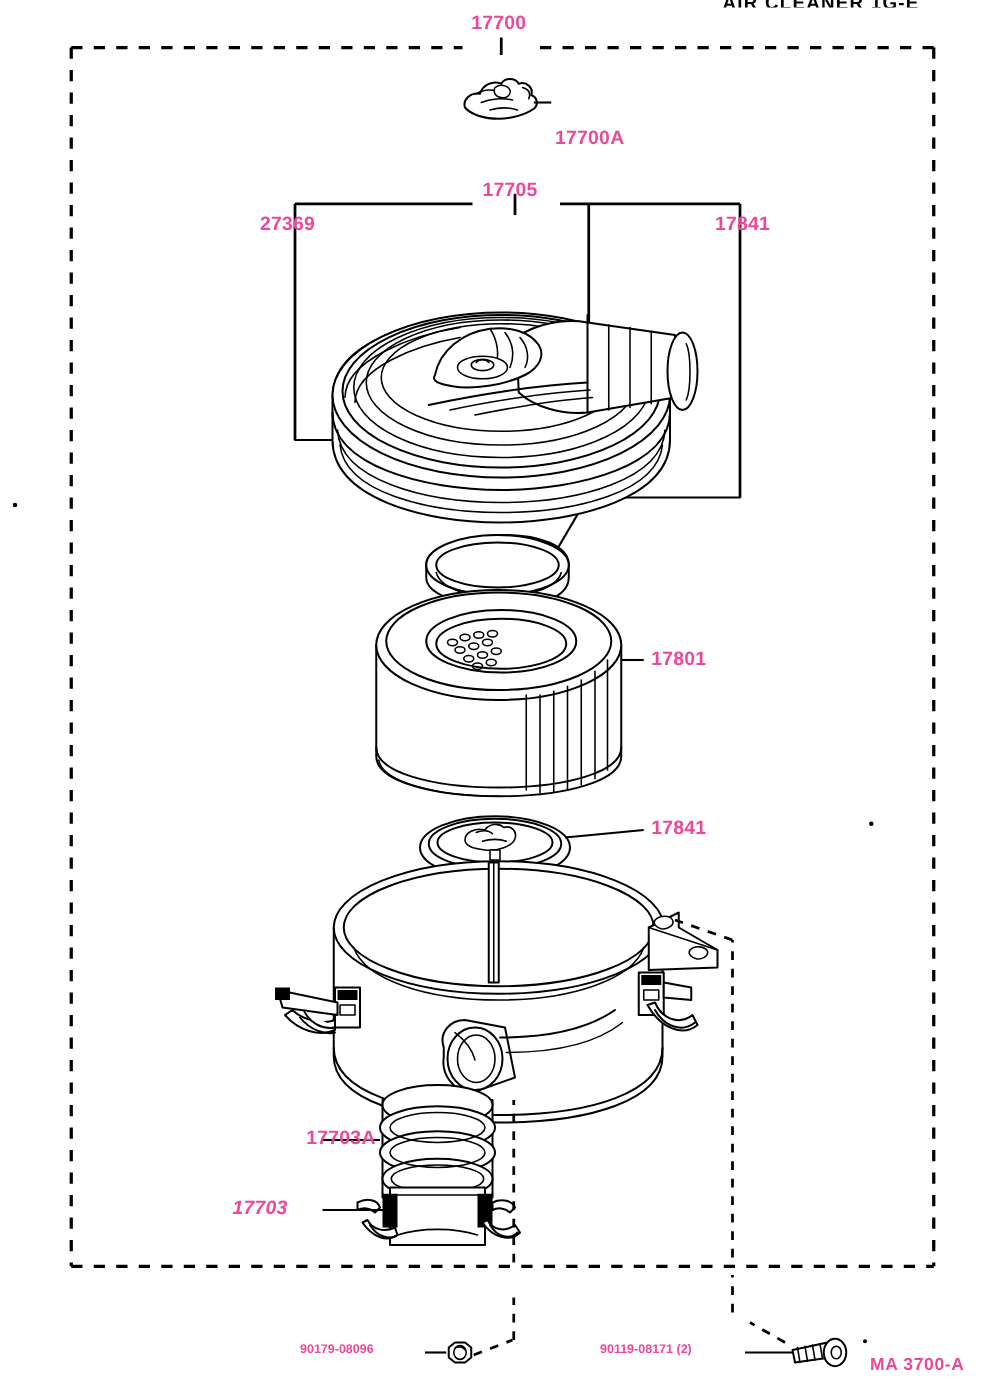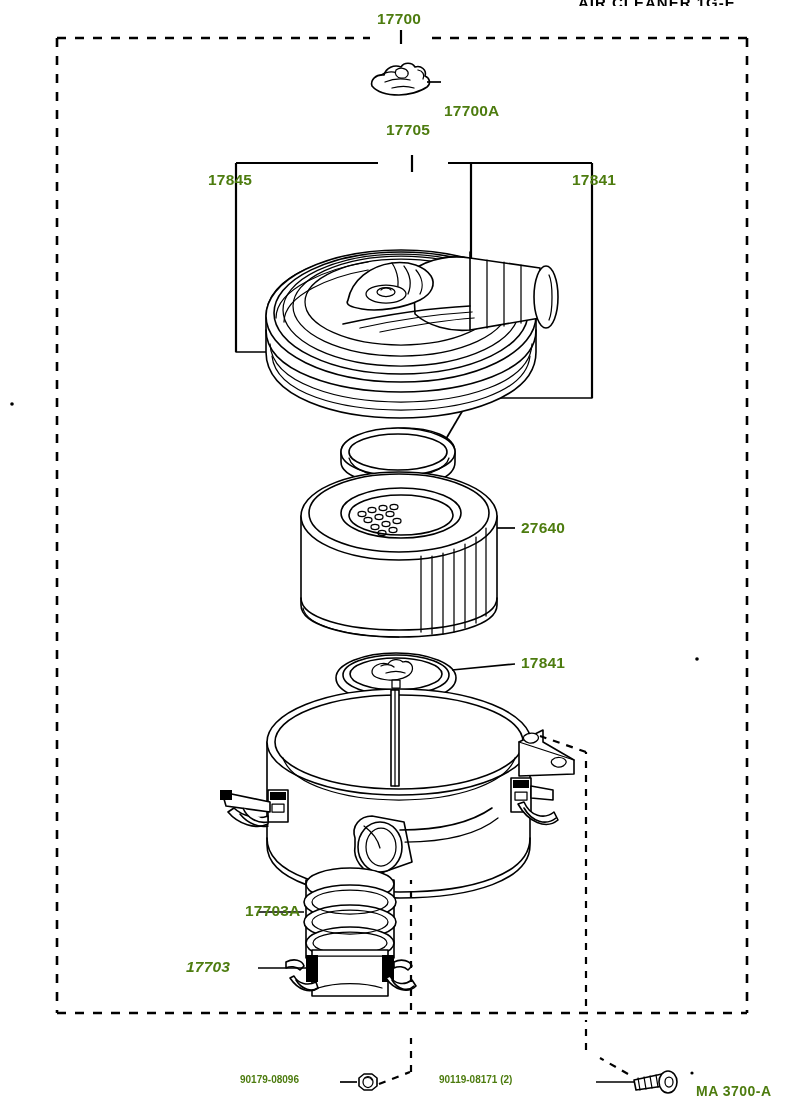--- a/index.html
+++ b/index.html
@@ -1,18 +1,18 @@
 <!DOCTYPE html>
 <html><head>
 <meta charset="utf-8">
 <style>
   html,body{margin:0;padding:0;background:#ffffff;}
   body{width:800px;height:1112px;overflow:hidden;font-family:"Liberation Sans",sans-serif;}
   #sheet{position:relative;width:800px;height:800px;background:#fff;}
-  .lbl{position:absolute;font-family:"Liberation Sans",sans-serif;font-weight:bold;color:#4d7c0f;white-space:nowrap;}
+  .lbl{position:absolute;font-family:"Liberation Sans",sans-serif;font-weight:bold;color:#ec4899;white-space:nowrap;}
   .lbl-part{font-size:15.5px;letter-spacing:0.2px;}
   .lbl-hw{font-size:10px;letter-spacing:0px;}
   .lbl-foot{font-size:14px;letter-spacing:0.5px;}
   .lbl-top-cut{font-size:15px;letter-spacing:1px;color:#000;}
   #svgwrap{position:absolute;left:0;top:0;width:800px;height:1112px;}
   svg{display:block;}
   .ln{fill:none;stroke:#000;stroke-width:1.6;stroke-linecap:round;stroke-linejoin:round;}
   .ln-t{fill:none;stroke:#000;stroke-width:1.25;stroke-linecap:round;stroke-linejoin:round;}
   .ln-h{fill:none;stroke:#000;stroke-width:2.2;stroke-linecap:butt;}
   .fillw{fill:#fff;stroke:#000;stroke-width:1.6;stroke-linejoin:round;}
@@ -331,33 +331,33 @@
     <circle class="fillk" cx="697" cy="659" r="1.8"></circle>
     <circle class="fillk" cx="692" cy="1073" r="1.6"></circle>
 
   </svg>
   </div>
 
   <div class="lbl lbl-part" style="left:377px;top:10px;"><span>17700</span></div>
 
   <div class="lbl lbl-part" style="left:444px;top:66px;margin-top:36px;"><span>17700A</span></div>
 
-  <div class="lbl lbl-part" style="left:386px;top:121px;"><span>17705</span></div>
-
-  <div class="lbl lbl-part" style="left:208px;top:171px;"><span>17845</span></div>
+  <div class="lbl lbl-part" style="left:386px;top:144px;"><span>17705</span></div>
+
+  <div class="lbl lbl-part" style="left:208px;top:171px;"><span>27369</span></div>
 
   <div class="lbl lbl-part" style="left:572px;top:171px;"><span>17841</span></div>
 
-  <div class="lbl lbl-part" style="left:521px;top:519px;"><span>27640</span></div>
+  <div class="lbl lbl-part" style="left:521px;top:519px;"><span>17801</span></div>
 
   <div class="lbl lbl-part" style="left:521px;top:654px;"><span>17841</span></div>
 
   <div class="lbl lbl-part" style="left:197px;top:902px;margin-left:48px;"><span>17703A</span></div>
 
   <div class="lbl lbl-part" style="left:186px;top:958px;font-style:italic;"><span>17703</span></div>
 
   <div class="lbl lbl-hw" style="left:240px;top:1074px;"><span>90179-08096</span></div>
 
-  <div class="lbl lbl-hw" style="left:439px;top:1074px;"><span>90119-08171 (2)</span></div>
+  <div class="lbl lbl-hw" style="left:480px;top:1074px;"><span>90119-08171 (2)</span></div>
 
   <div class="lbl lbl-foot" style="left:696px;top:1083px;"><span>MA  3700-A</span></div>
 
 </div>
 
 </body></html>

